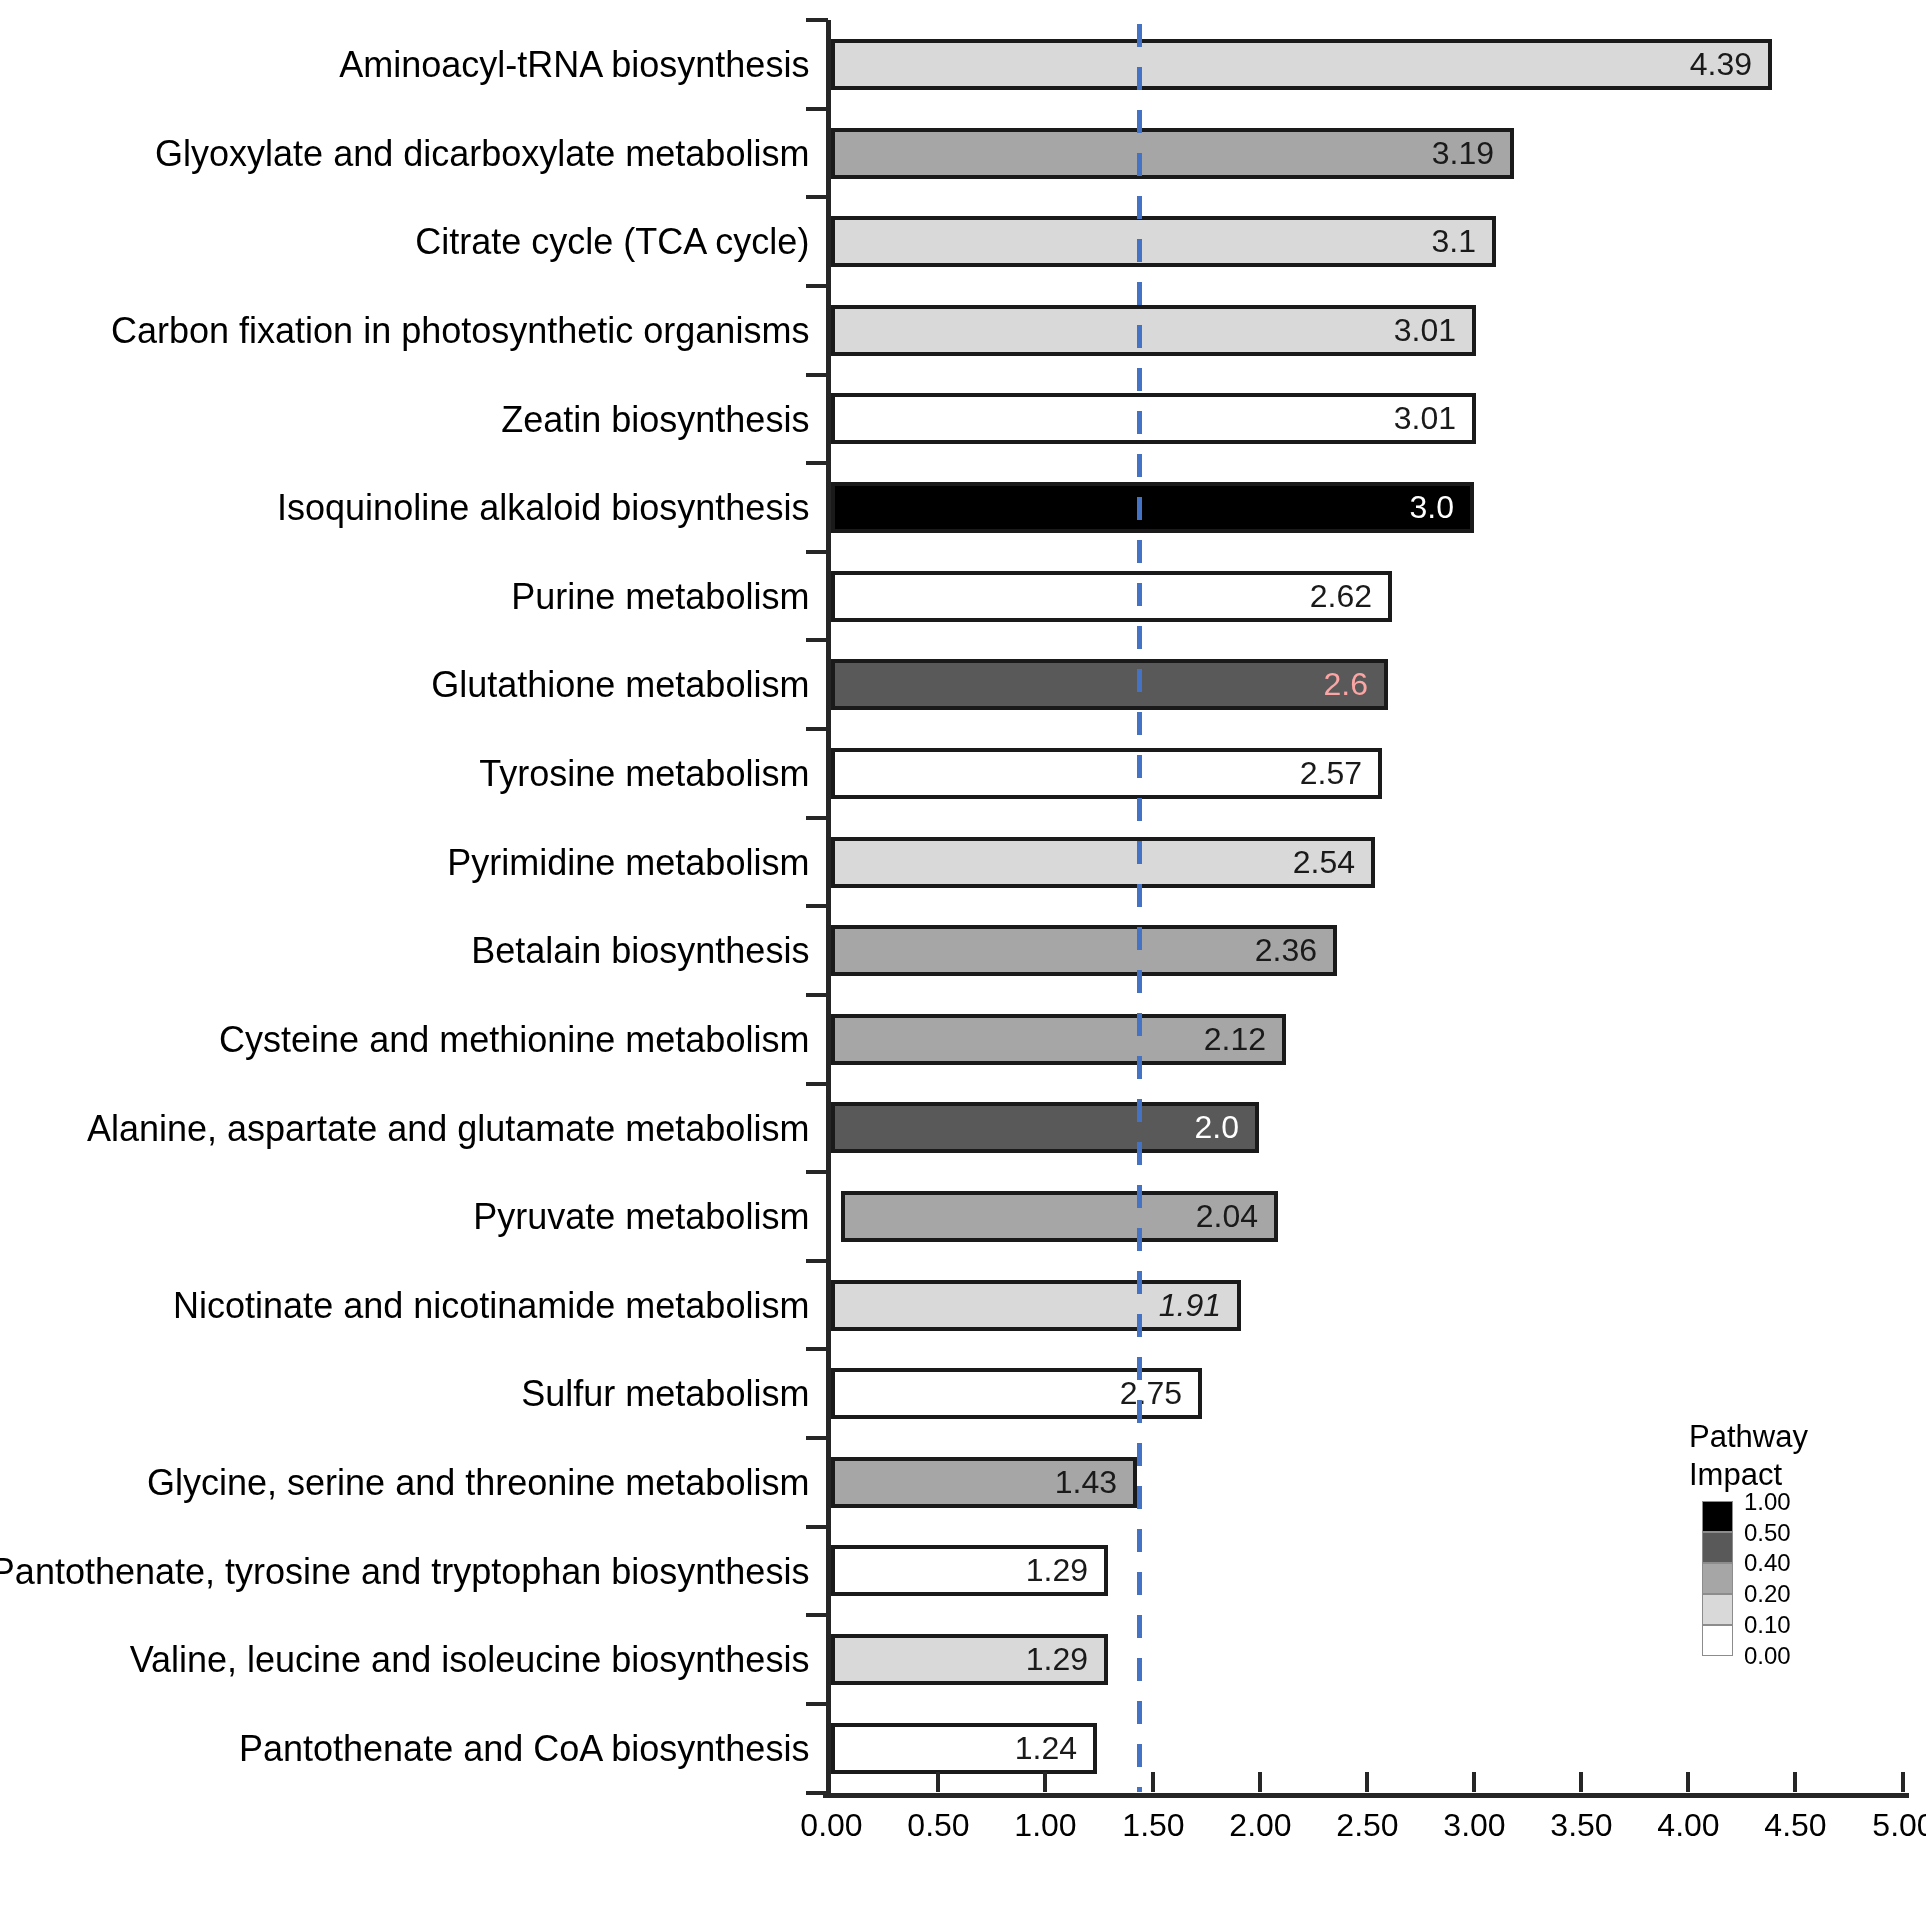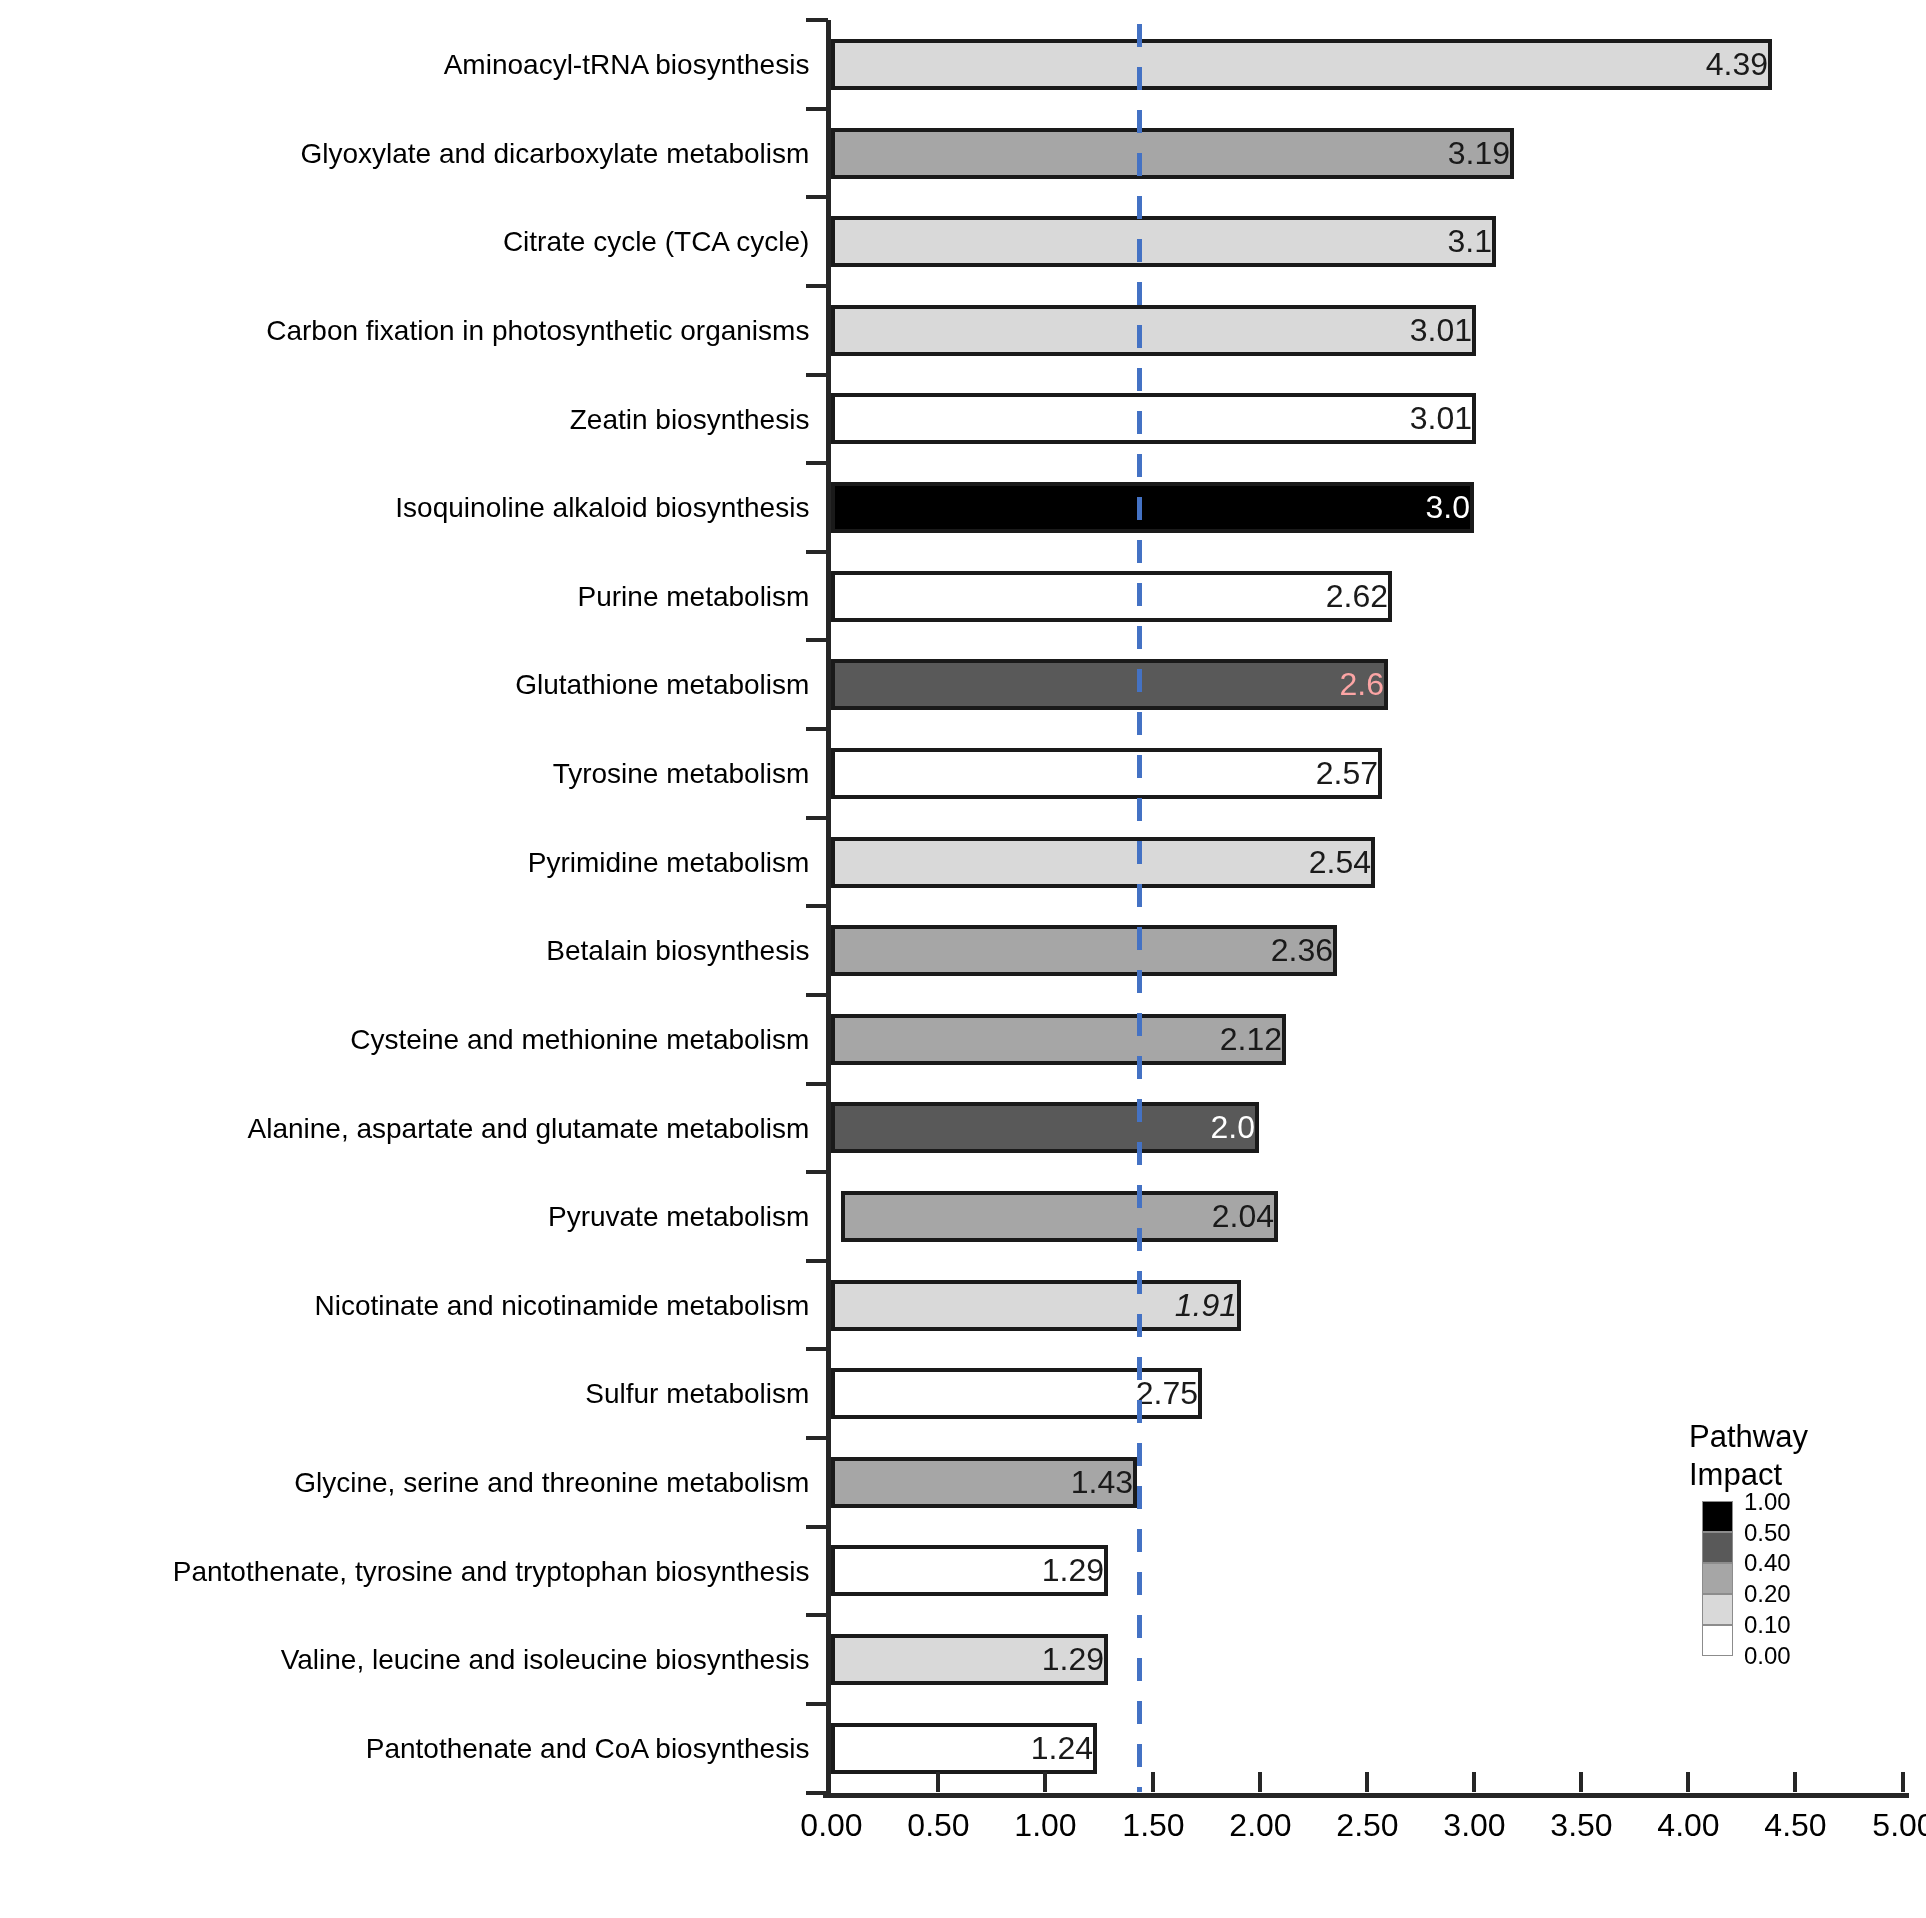--- a/index.html
+++ b/index.html
@@ -1,21 +1,21 @@
 <!DOCTYPE html>
 <html style="font-size:10.7px"><head>
 <meta charset="utf-8">
 <style>
   html,body{margin:0;padding:0;background:#ffffff;}
   body{font-family:"Liberation Sans", sans-serif; color:#000;}
   #canvas{position:relative;width:1926px;height:1919px;background:#fff;overflow:hidden;}
   .cat-label{position:absolute;display:flex;align-items:center;justify-content:flex-end;
-    font-size:28px;color:#000;white-space:nowrap;}
+    font-size:36px;color:#000;white-space:nowrap;}
   .bar{position:absolute;box-sizing:border-box;border:4px solid #1a1a1a;
-    display:flex;align-items:center;justify-content:flex-end;}
+    display:flex;align-items:center;justify-content:flex-end;padding-right:16px;}
   .bar-value{font-size:32px;}
   .ytick{position:absolute;background:#262626;height:4px;}
   .xtick{position:absolute;background:#262626;width:4px;}
   .xtick-label{position:absolute;width:121px;margin-left:-60px;text-align:center;font-size:32px;}
   .axis-line{position:absolute;background:#262626;}
   #x-axis-title{position:absolute;left:1141px;top:1870px;width:451px;text-align:center;
     font-size:38px;}
   #threshold{position:absolute;width:4.7px;
     background:repeating-linear-gradient(180deg,var(--thcol) 0px,var(--thcol) 23px,transparent 23px,transparent 43px);
     z-index:50;}

